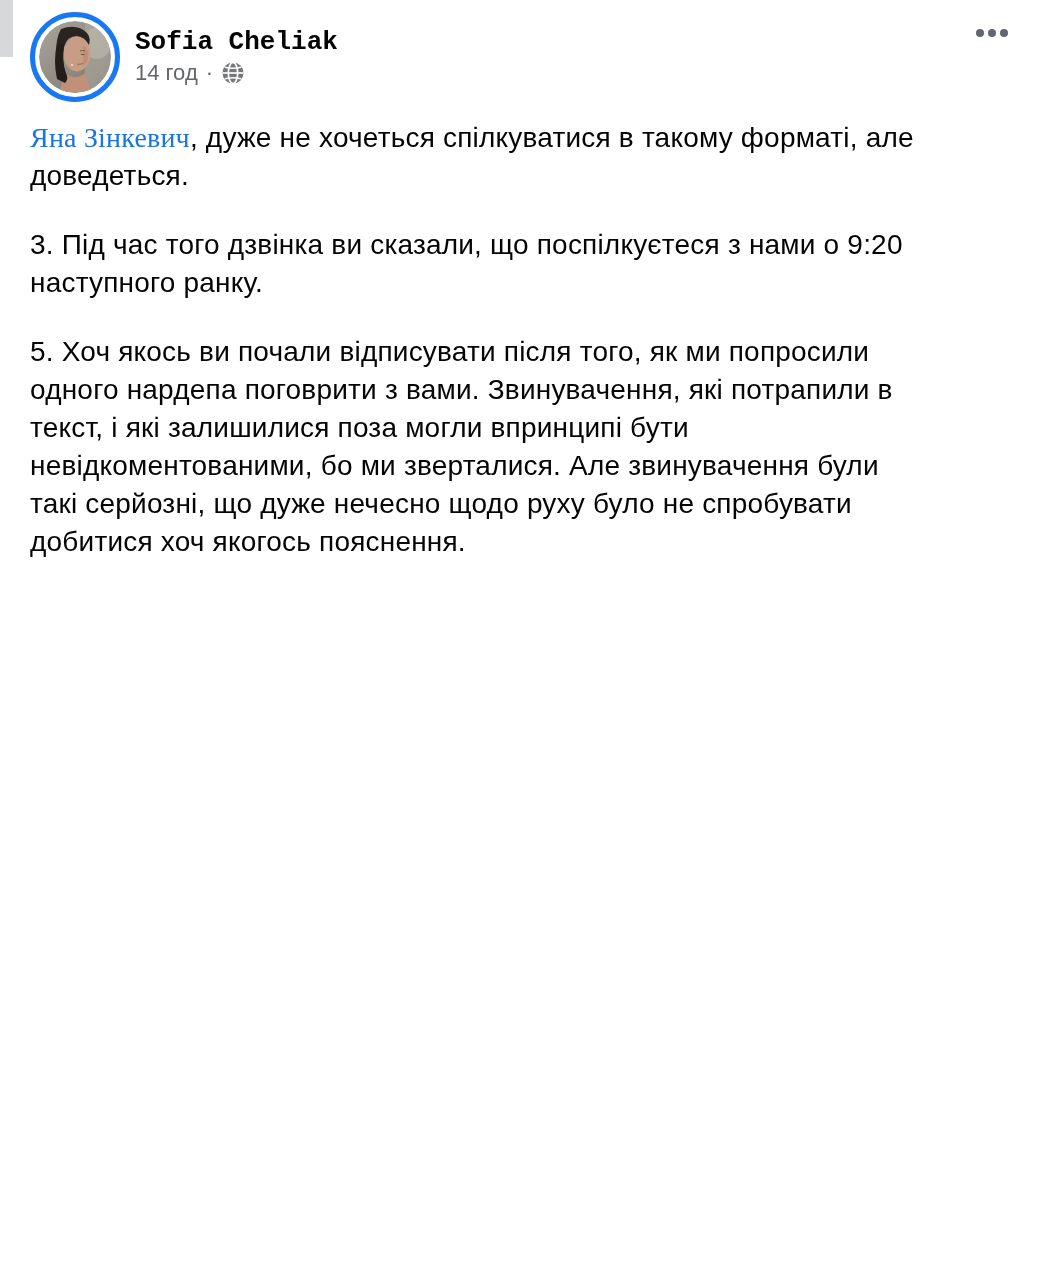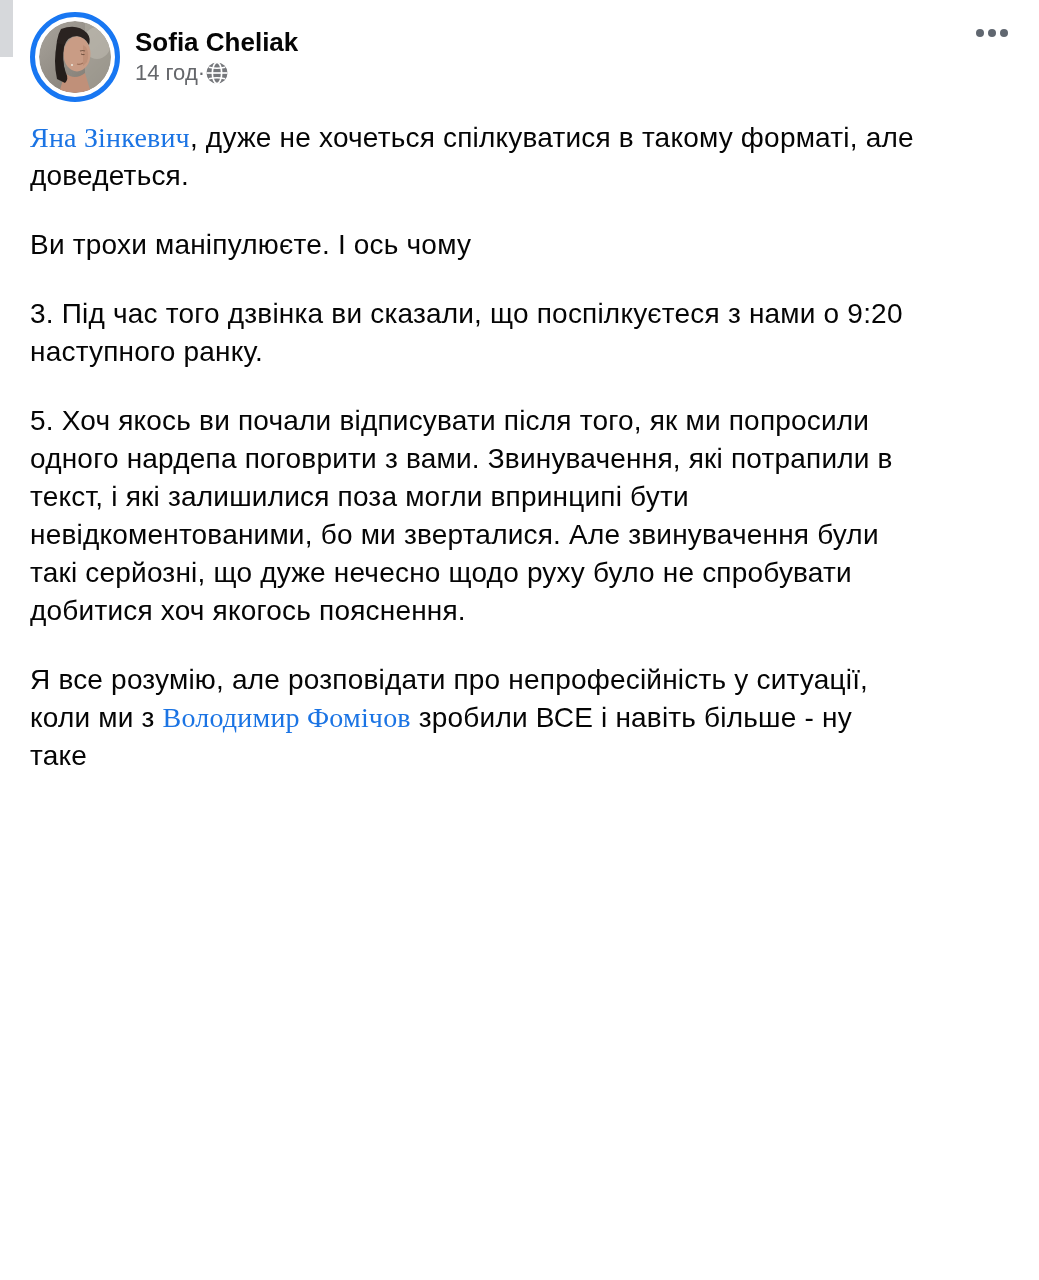--- a/index.html
+++ b/index.html
@@ -40,25 +40,26 @@
   .header-info {
     margin-left: 15px;
     padding-top: 14px;
   }
   .author-name {
     font-size: 26px;
     font-weight: bold;
     line-height: 32px;
     color: var(--text, #050505);
     cursor: pointer;
+    font-family: Liberation Mono, monospace;
   }
   .post-meta {
     display: flex;
     align-items: center;
-    gap: 0;
+    gap: 8px;
     margin-top: 2px;
     font-size: 22px;
     line-height: 26px;
     color: var(--meta, #65676B);
   }
   .timestamp { cursor: pointer; }
   .menu-btn {
     position: absolute;
     right: 24px;
     top: 18px;
@@ -147,27 +148,23 @@
         <circle cx="17" cy="5" r="4" fill="#606770"></circle>
         <circle cx="29" cy="5" r="4" fill="#606770"></circle>
       </svg>
     </div>
 
   </div>
 
   <div class="post-body">
       <p class="post-paragraph"><span class="mention">Яна Зінкевич</span><span>, дуже не хочеться спілкуватися в такому форматі, але
 доведеться.</span></p>
-      <p class="post-paragraph"><span>Ви трохи маніпулюєте. І ось чому</span></p>
       <p class="post-paragraph"><span>3. Під час того дзвінка ви сказали, що поспілкуєтеся з нами о 9:20
 наступного ранку.</span></p>
       <p class="post-paragraph"><span>5. Хоч якось ви почали відписувати після того, як ми попросили
 одного нардепа поговрити з вами. Звинувачення, які потрапили в
 текст, і які залишилися поза могли впринципі бути
 невідкоментованими, бо ми зверталися. Але звинувачення були
 такі серйозні, що дуже нечесно щодо руху було не спробувати
 добитися хоч якогось пояснення.</span></p>
-      <p class="post-paragraph"><span>Я все розумію, але розповідати про непрофесійність у ситуації,
-коли ми з </span><span class="mention">Володимир Фомічов</span><span> зробили ВСЕ і навіть більше - ну
-таке</span></p>
     </div>
 
 </div>
 
 </body></html>

